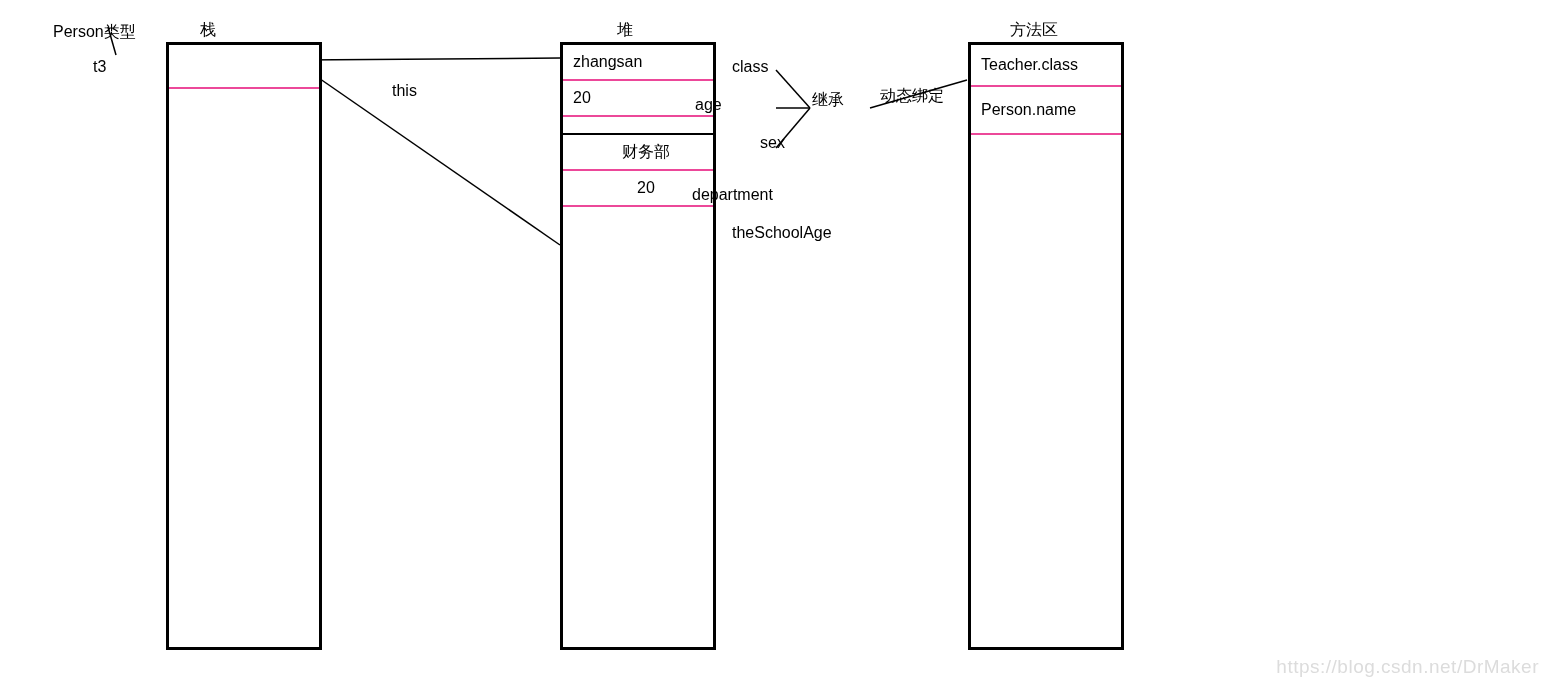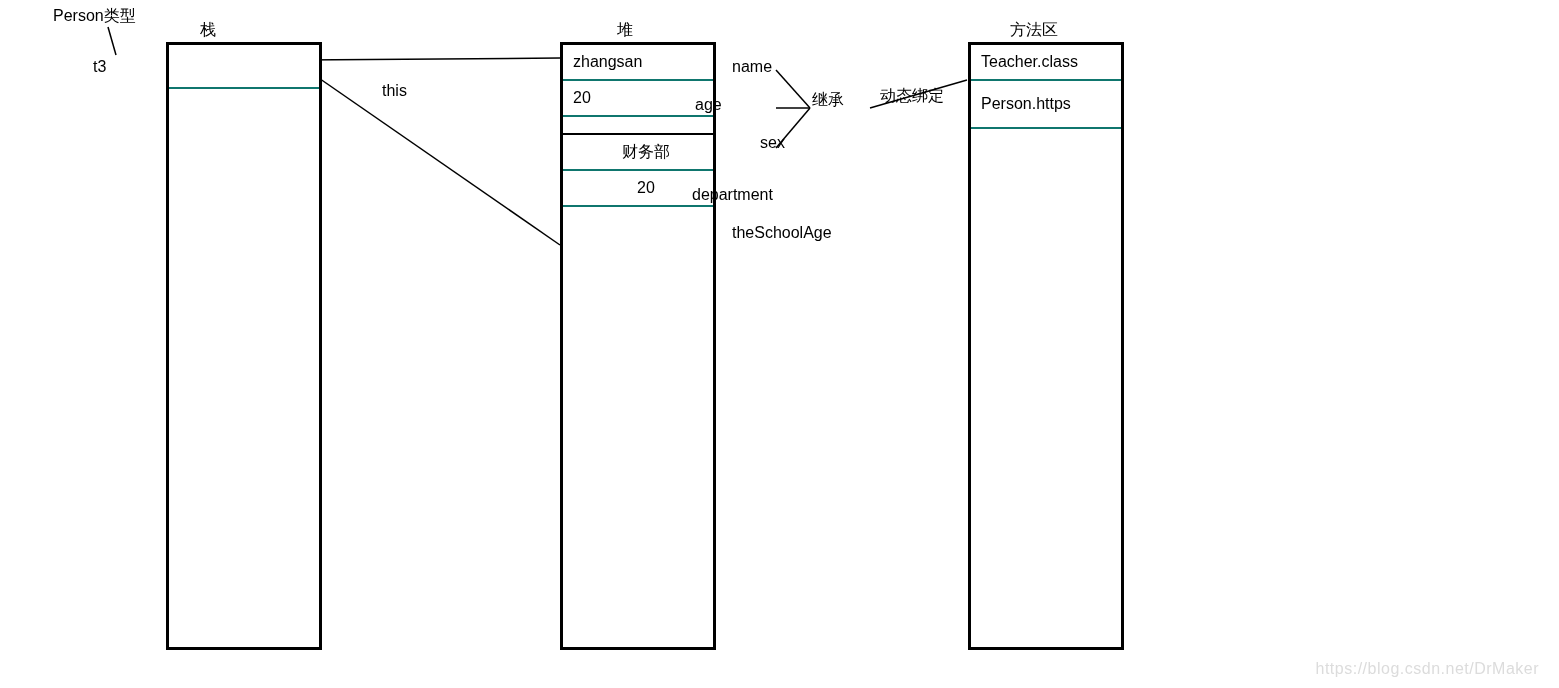--- a/index.html
+++ b/index.html
@@ -16,91 +16,91 @@
       position: absolute;
       white-space: nowrap;
     }
     .box {
       position: absolute;
       border: 3px solid #000;
       background: #fff;
     }
     .cell {
       height: 36px;
-      border-bottom: 2px solid #0f766e;
+      border-bottom: 2px solid #ec4899;
       display: flex;
       align-items: center;
       padding-left: 10px;
     }
     .cell.center { justify-content: center; padding-left: 16px; }
     svg.lines {
       position: absolute;
       top: 0; left: 0;
       width: 1559px;
       height: 688px;
       pointer-events: none;
     }
     .watermark {
       position: absolute;
       right: 20px;
       bottom: 10px;
       color: #dcdcdc;
-      font-size: 16px;
+      font-size: 19px;
       letter-spacing: 0.5px;
     }
   </style>
 </head>
 <body>
 
 <svg class="lines">
 
   <line x1="108" y1="27" x2="116" y2="55" stroke="#000" stroke-width="1.5"></line>
 
   <line x1="300" y1="60" x2="560" y2="58" stroke="#000" stroke-width="1.5"></line>
   <line x1="300" y1="65" x2="560" y2="245" stroke="#000" stroke-width="1.5"></line>
 
   <line x1="776" y1="70" x2="810" y2="108" stroke="#000" stroke-width="1.5"></line>
   <line x1="776" y1="108" x2="810" y2="108" stroke="#000" stroke-width="1.5"></line>
   <line x1="776" y1="148" x2="810" y2="108" stroke="#000" stroke-width="1.5"></line>
 
   <line x1="870" y1="108" x2="967" y2="80" stroke="#000" stroke-width="1.5"></line>
 </svg>
 
-<div class="label" style="left:53px; top:6px">Person类型</div>
+<div class="label" style="left:53px; top:22px">Person类型</div>
 
 <div class="label" style="left:93px; top:58px">t3</div>
 
 <div class="label" style="left:200px; top:20px">栈</div>
 
 <div class="box" style="left:166px; top:42px; width:156px; height:608px">
   <div class="cell" style="height:44px"></div>
 </div>
 
-<div class="label" style="left:382px; top:82px">this</div>
+<div class="label" style="left:392px; top:82px">this</div>
 
 <div class="label" style="left:617px; top:20px">堆</div>
 
 <div class="box" style="left:560px; top:42px; width:156px; height:608px">
   <div class="cell">zhangsan</div>
   <div class="cell">20</div>
   <div style="height:18px;border-bottom:2px solid #000"></div>
   <div class="cell center">财务部</div>
   <div class="cell center">20</div>
 </div>
 
-<div class="label" style="left:732px; top:58px">name</div>
+<div class="label" style="left:732px; top:58px">class</div>
 <div class="label" style="left:695px; top:96px">age</div>
 <div class="label" style="left:760px; top:134px">sex</div>
 <div class="label" style="left:692px; top:186px">department</div>
 <div class="label" style="left:732px; top:224px">theSchoolAge</div>
 
 <div class="label" style="left:812px; top:90px">继承</div>
 
 <div class="label" style="left:880px; top:86px">动态绑定</div>
 
 <div class="label" style="left:1010px; top:20px">方法区</div>
 
 <div class="box" style="left:968px; top:42px; width:156px; height:608px">
-  <div class="cell" style="height:36px">Teacher.class</div>
-  <div class="cell" style="height:48px">Person.https</div>
+  <div class="cell" style="height:42px">Teacher.class</div>
+  <div class="cell" style="height:48px">Person.name</div>
 </div>
 
 <div class="watermark">https://blog.csdn.net/DrMaker</div>
 
 </body></html>

